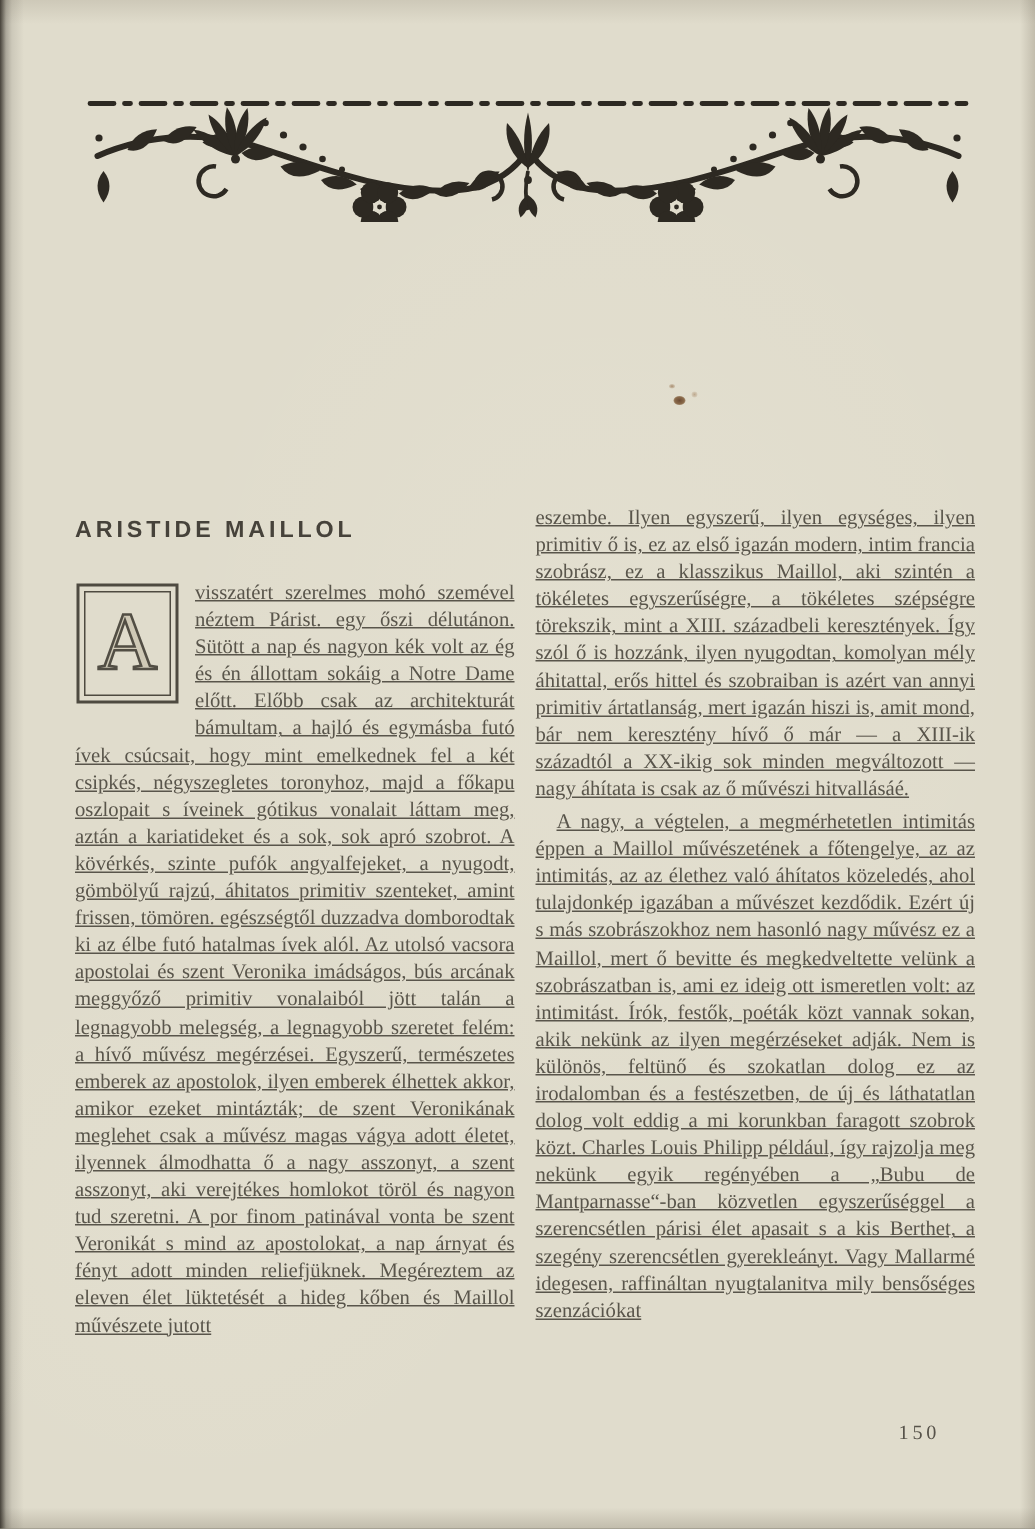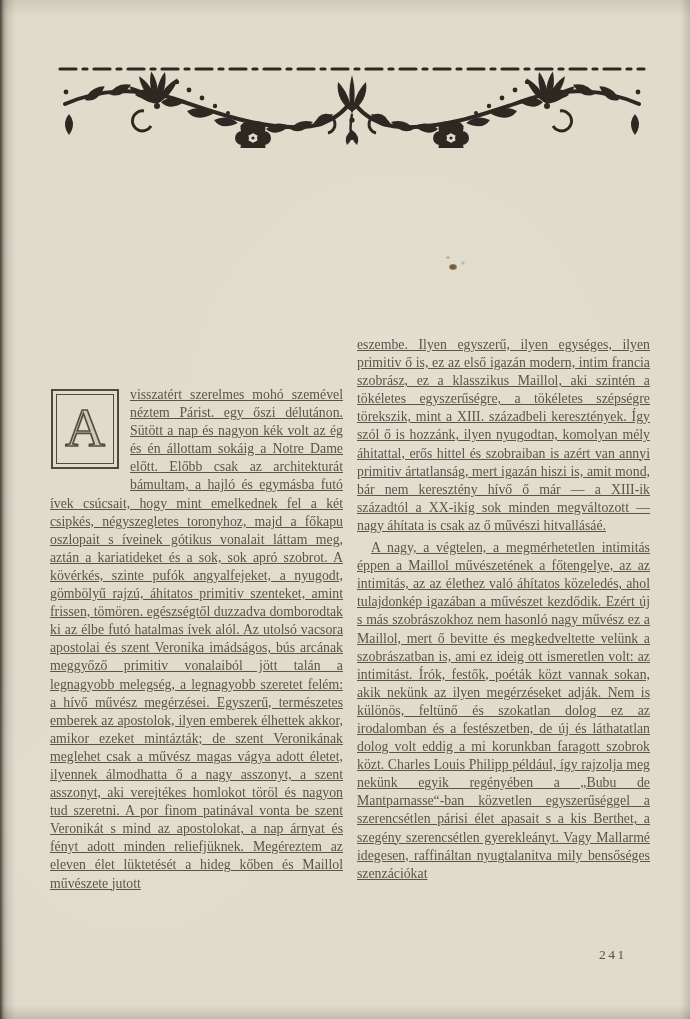--- a/index.html
+++ b/index.html
@@ -124,34 +124,35 @@
       <path d="M0,13 C-3.5,26 -3.5,40 0,53 C3.5,40 3.5,26 0,13 Z"></path>
       <path d="M0,50 C-10,43 -16,32 -14,20 C-6,28 -2,38 0,50 Z"></path>
       <path d="M0,50 C10,43 16,32 14,20 C6,28 2,38 0,50 Z"></path>
       <path d="M0,52 C-2,62 -2,70 0,78" stroke="#2d2922" stroke-width="2.5" fill="none"></path>
       <path d="M0,68 Q-9,74 -5,83 Q2,77 0,68 Z"></path>
       <path d="M0,68 Q9,74 5,83 Q-2,77 0,68 Z"></path>
       <circle cx="0" cy="58" r="2.6"></circle>
     </g>
   </svg>
 
+  <h1 class="title">ARISTIDE MAILLOL</h1>
 
   <div class="col col-left">
     <p>
       <span class="dropcap-box">
         <span class="dropcap-inner">
           <span class="dropcap-letter">A</span>
         </span>
       </span><span>visszatért szerelmes mohó szemével néztem Párist. egy őszi délutánon. Sütött a nap és nagyon kék volt az ég és én állottam sokáig a Notre Dame előtt. Előbb csak az architekturát bámultam, a hajló és egymásba futó ívek csúcsait, hogy mint emelkednek fel a két csipkés, négyszegletes toronyhoz, majd a főkapu oszlopait s íveinek gótikus vonalait láttam meg, aztán a kariatideket és a sok, sok apró szobrot. A kövérkés, szinte pufók angyalfejeket, a nyugodt, gömbölyű rajzú, áhitatos primitiv szenteket, amint frissen, tömören. egészségtől duzzadva domborodtak ki az élbe futó hatalmas ívek alól. Az utolsó vacsora apostolai és szent Veronika imádságos, bús arcának meggyőző primitiv vonalaiból jött talán a legnagyobb melegség, a legnagyobb szeretet felém: a hívő művész megérzései. Egyszerű, természetes emberek az apostolok, ilyen emberek élhettek akkor, amikor ezeket mintázták; de szent Veronikának meglehet csak a művész magas vágya adott életet, ilyennek álmodhatta ő a nagy asszonyt, a szent asszonyt, aki verejtékes homlokot töröl és nagyon tud szeretni. A por finom patinával vonta be szent Veronikát s mind az apostolokat, a nap árnyat és fényt adott minden reliefjüknek. Megéreztem az eleven élet lüktetését a hideg kőben és Maillol művészete jutott</span>
     </p>
   </div>
 
   <div class="col col-right">
     <p>eszembe. Ilyen egyszerű, ilyen egységes, ilyen primitiv ő is, ez az első igazán modern, intim francia szobrász, ez a klasszikus Maillol, aki szintén a tökéletes egyszerűségre, a tökéletes szépségre törekszik, mint a XIII. századbeli keresztények. Így szól ő is hozzánk, ilyen nyugodtan, komolyan mély áhitattal, erős hittel és szobraiban is azért van annyi primitiv ártatlanság, mert igazán hiszi is, amit mond, bár nem keresztény hívő ő már — a XIII-ik századtól a XX-ikig sok minden megváltozott — nagy áhítata is csak az ő művészi hitvallásáé.</p>
     <p class="par2">A nagy, a végtelen, a megmérhetetlen intimitás éppen a Maillol művészetének a főtengelye, az az intimitás, az az élethez való áhítatos közeledés, ahol tulajdonkép igazában a művészet kezdődik. Ezért új s más szobrászokhoz nem hasonló nagy művész ez a Maillol, mert ő bevitte és megkedveltette velünk a szobrászatban is, ami ez ideig ott ismeretlen volt: az intimitást. Írók, festők, poéták közt vannak sokan, akik nekünk az ilyen megérzéseket adják. Nem is különös, feltünő és szokatlan dolog ez az irodalomban és a festészetben, de új és láthatatlan dolog volt eddig a mi korunkban faragott szobrok közt. Charles Louis Philipp például, így rajzolja meg nekünk egyik regényében a „Bubu de Mantparnasse“-ban közvetlen egyszerűséggel a szerencsétlen párisi élet apasait s a kis Berthet, a szegény szerencsétlen gyerekleányt. Vagy Mallarmé idegesen, raffináltan nyugtalanitva mily bensőséges szenzációkat</p>
   </div>
 
-  <div class="pageno">241</div>
+  <div class="pageno">150</div>
 
   <div class="spot spot-a"></div>
   <div class="spot spot-b"></div>
   <div class="spot spot-c"></div>
 </div>
 
 </body></html>

